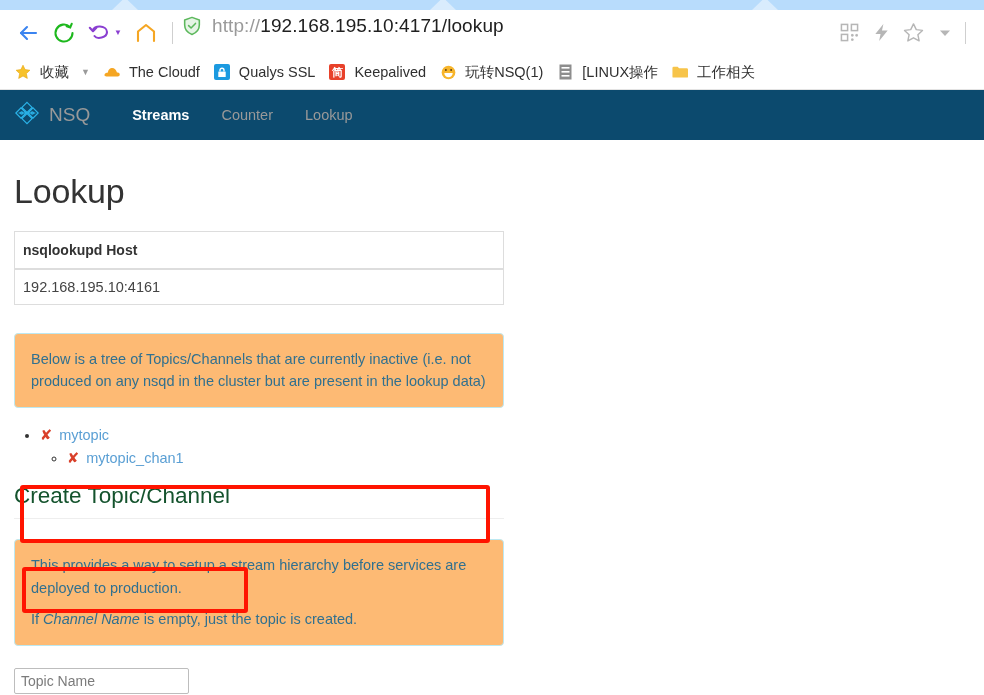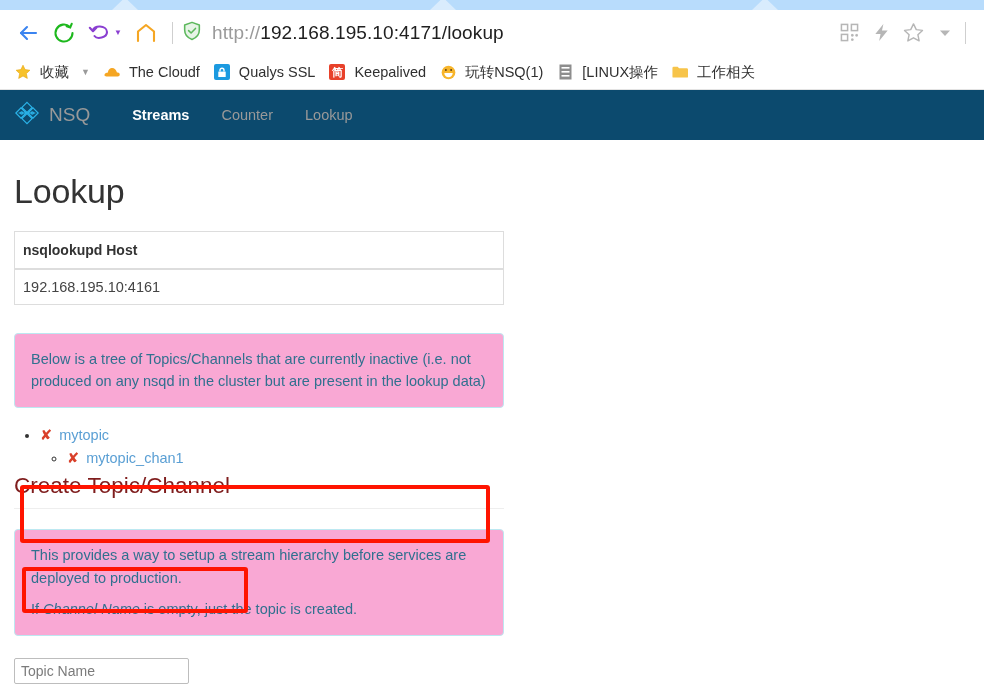--- a/index.html
+++ b/index.html
@@ -38,21 +38,20 @@
   .nav-btn svg { display: block; }
   .toolbar-sep {
     width: 1px; height: 22px;
     background: #cfcfcf;
     margin: 0 8px;
     flex: none;
   }
   #urlbar {
     flex: 1 1 auto;
     display: flex;
-    align-items: center;
     height: 36px;
     gap: 9px;
     min-width: 0;
   }
   #url-text {
     font-size: 19px;
     color: #202020;
     white-space: nowrap;
     letter-spacing: 0.1px;
   }
@@ -162,21 +161,21 @@
     border-bottom: 2px solid #dddddd;
   }
   table.lookup-table td {
     font-size: 14.5px;
     color: #444444;
     padding: 9px 8px;
   }
 
   .alert-info {
     width: 490px;
-    background: #f9a8d4;
+    background: #fdba74;
     border: 1px solid #bce8f1;
     border-radius: 4px;
     color: #31708f;
     padding: 14px 16px;
     font-size: 14.5px;
     line-height: 1.55;
   }
   #alert-inactive { margin-bottom: 6px; }
   #alert-create { margin-top: 20px; margin-bottom: 22px; }
   .alert-info p + p { margin-top: 9px; }
@@ -205,25 +204,25 @@
   .tree-link {
     color: #5a9fd4;
     text-decoration: none;
     font-size: 14.5px;
     text-align: center;
   }
 
   #create-heading {
     font-size: 22.5px;
     font-weight: normal;
-    color: #7f1d1d;
+    color: #14532d;
     padding-bottom: 9px;
     border-bottom: 1px solid #eeeeee;
     width: 490px;
-    margin-top: 2px;
+    margin-top: 12px;
   }
 
   #form-row {
     display: flex;
     gap: 16px;
     margin-top: 6px;
     flex-direction: column;
   }
   .text-input {
     height: 26px;

